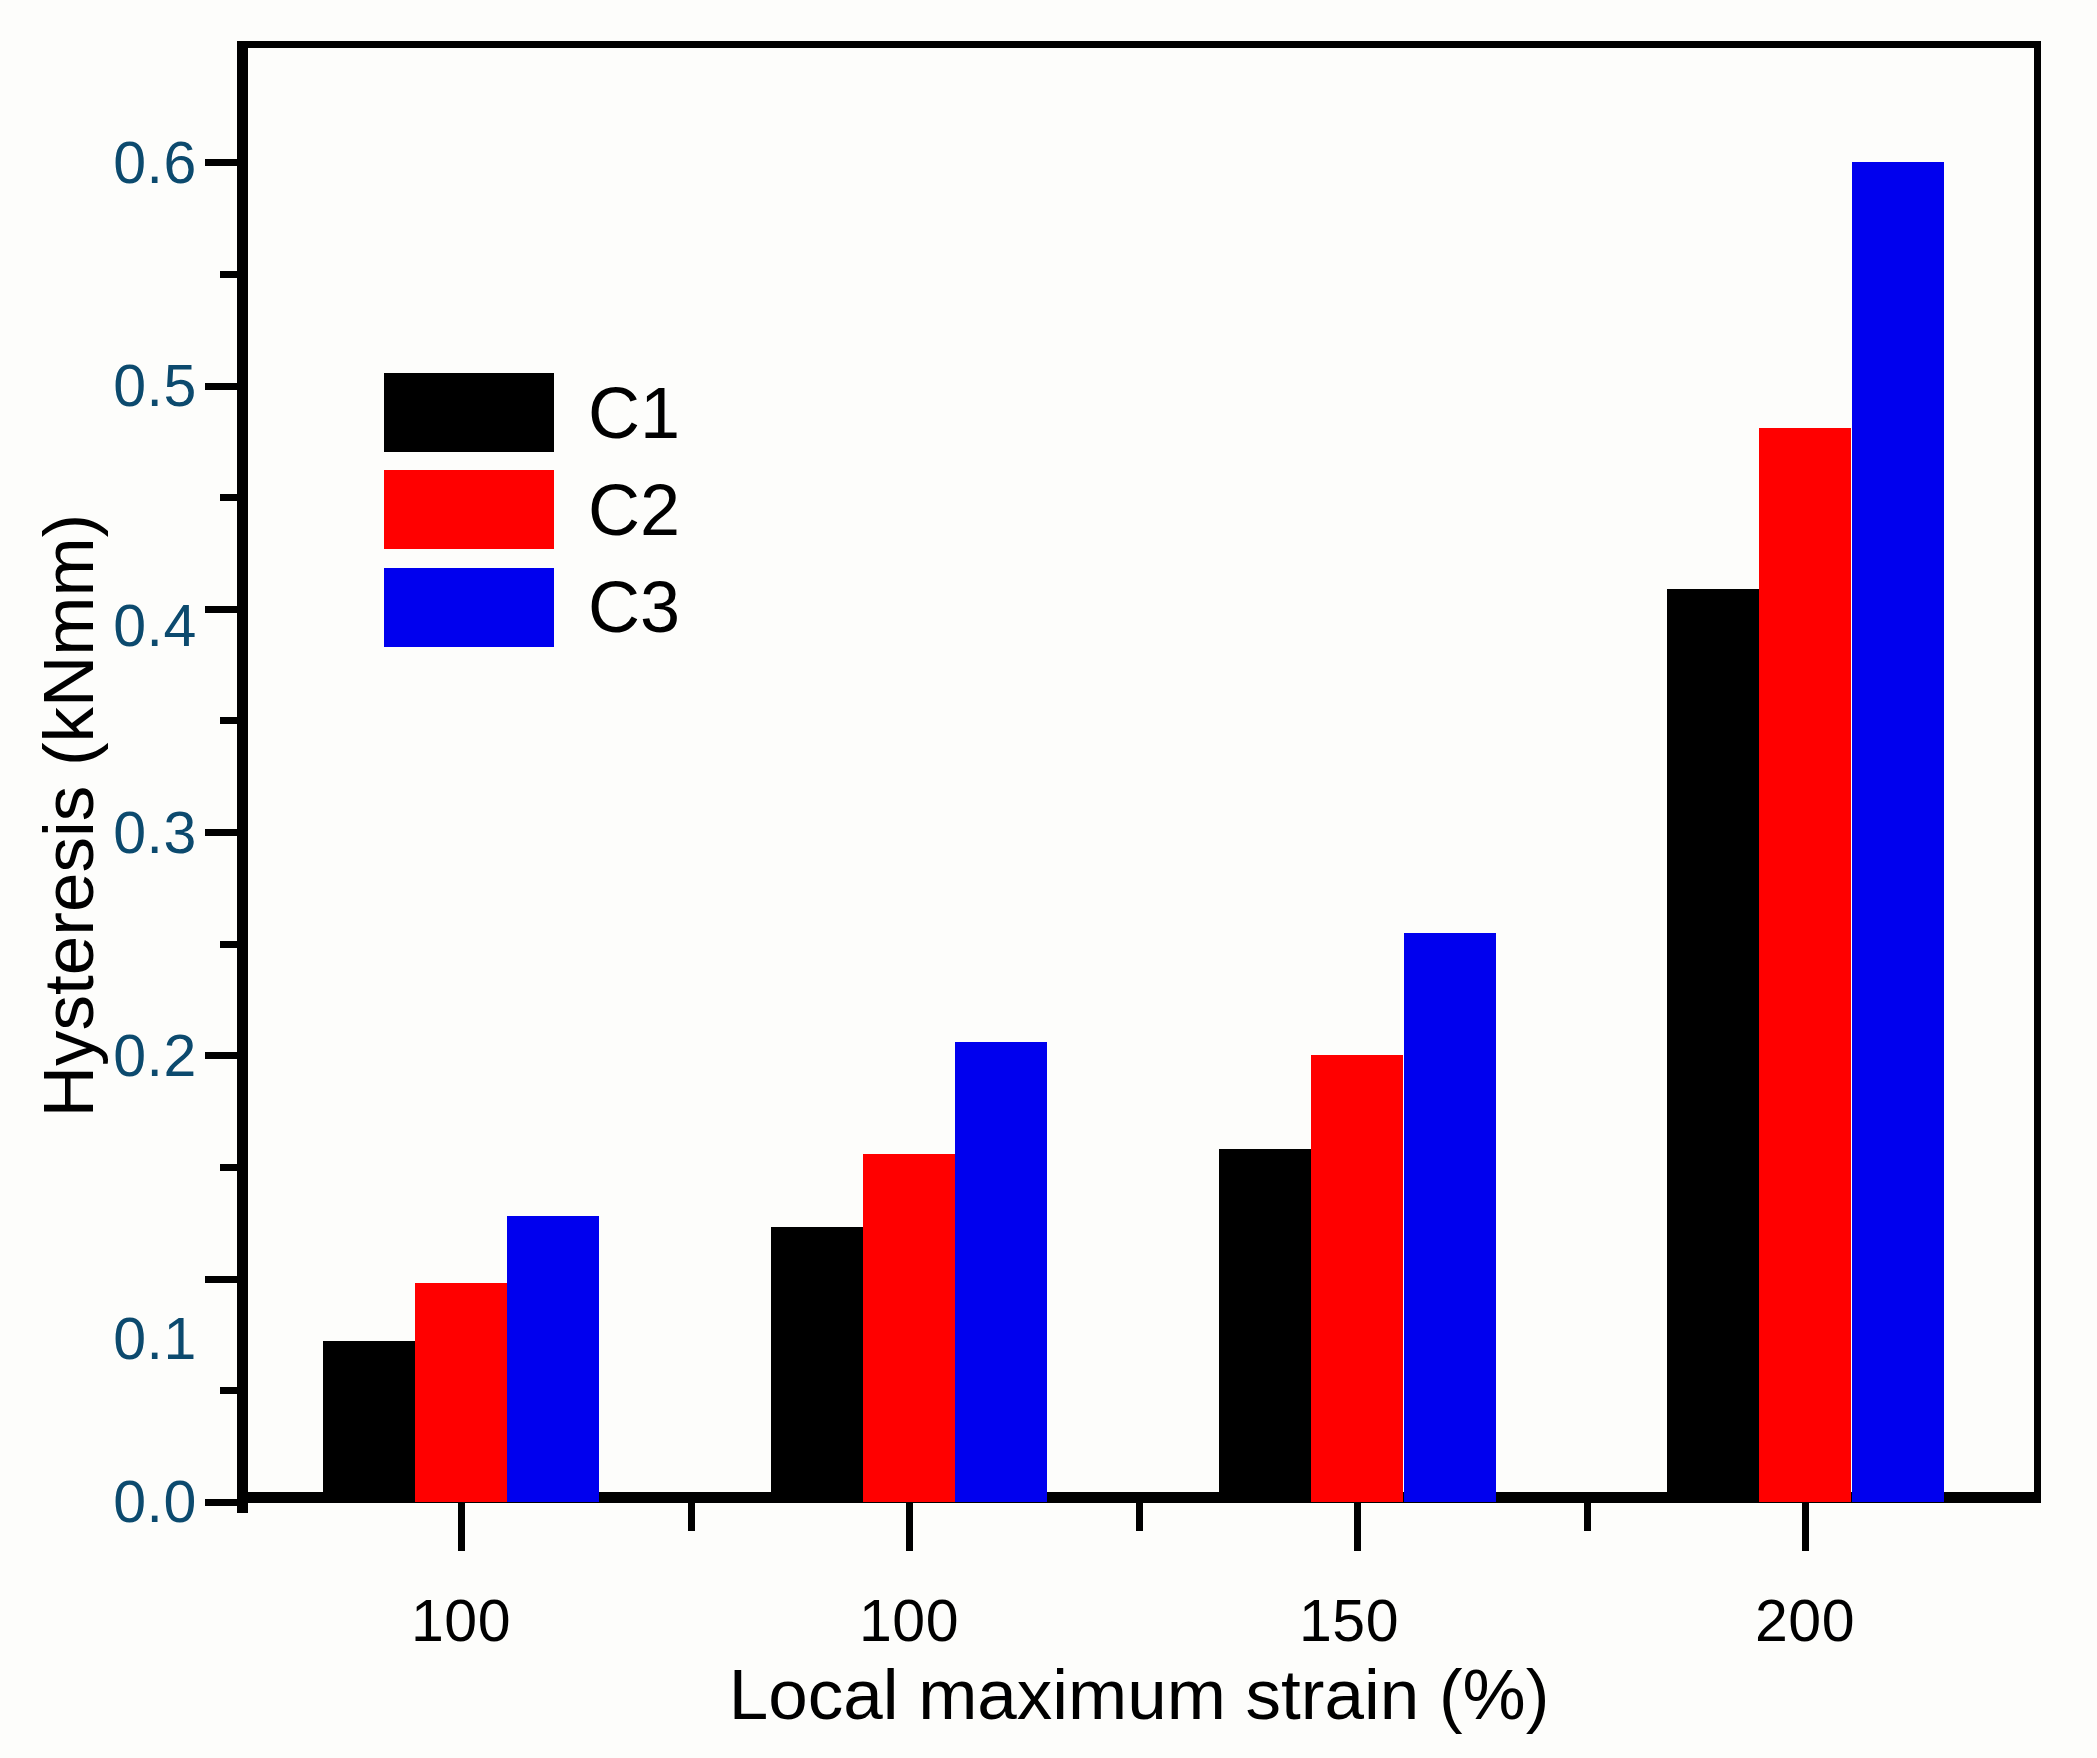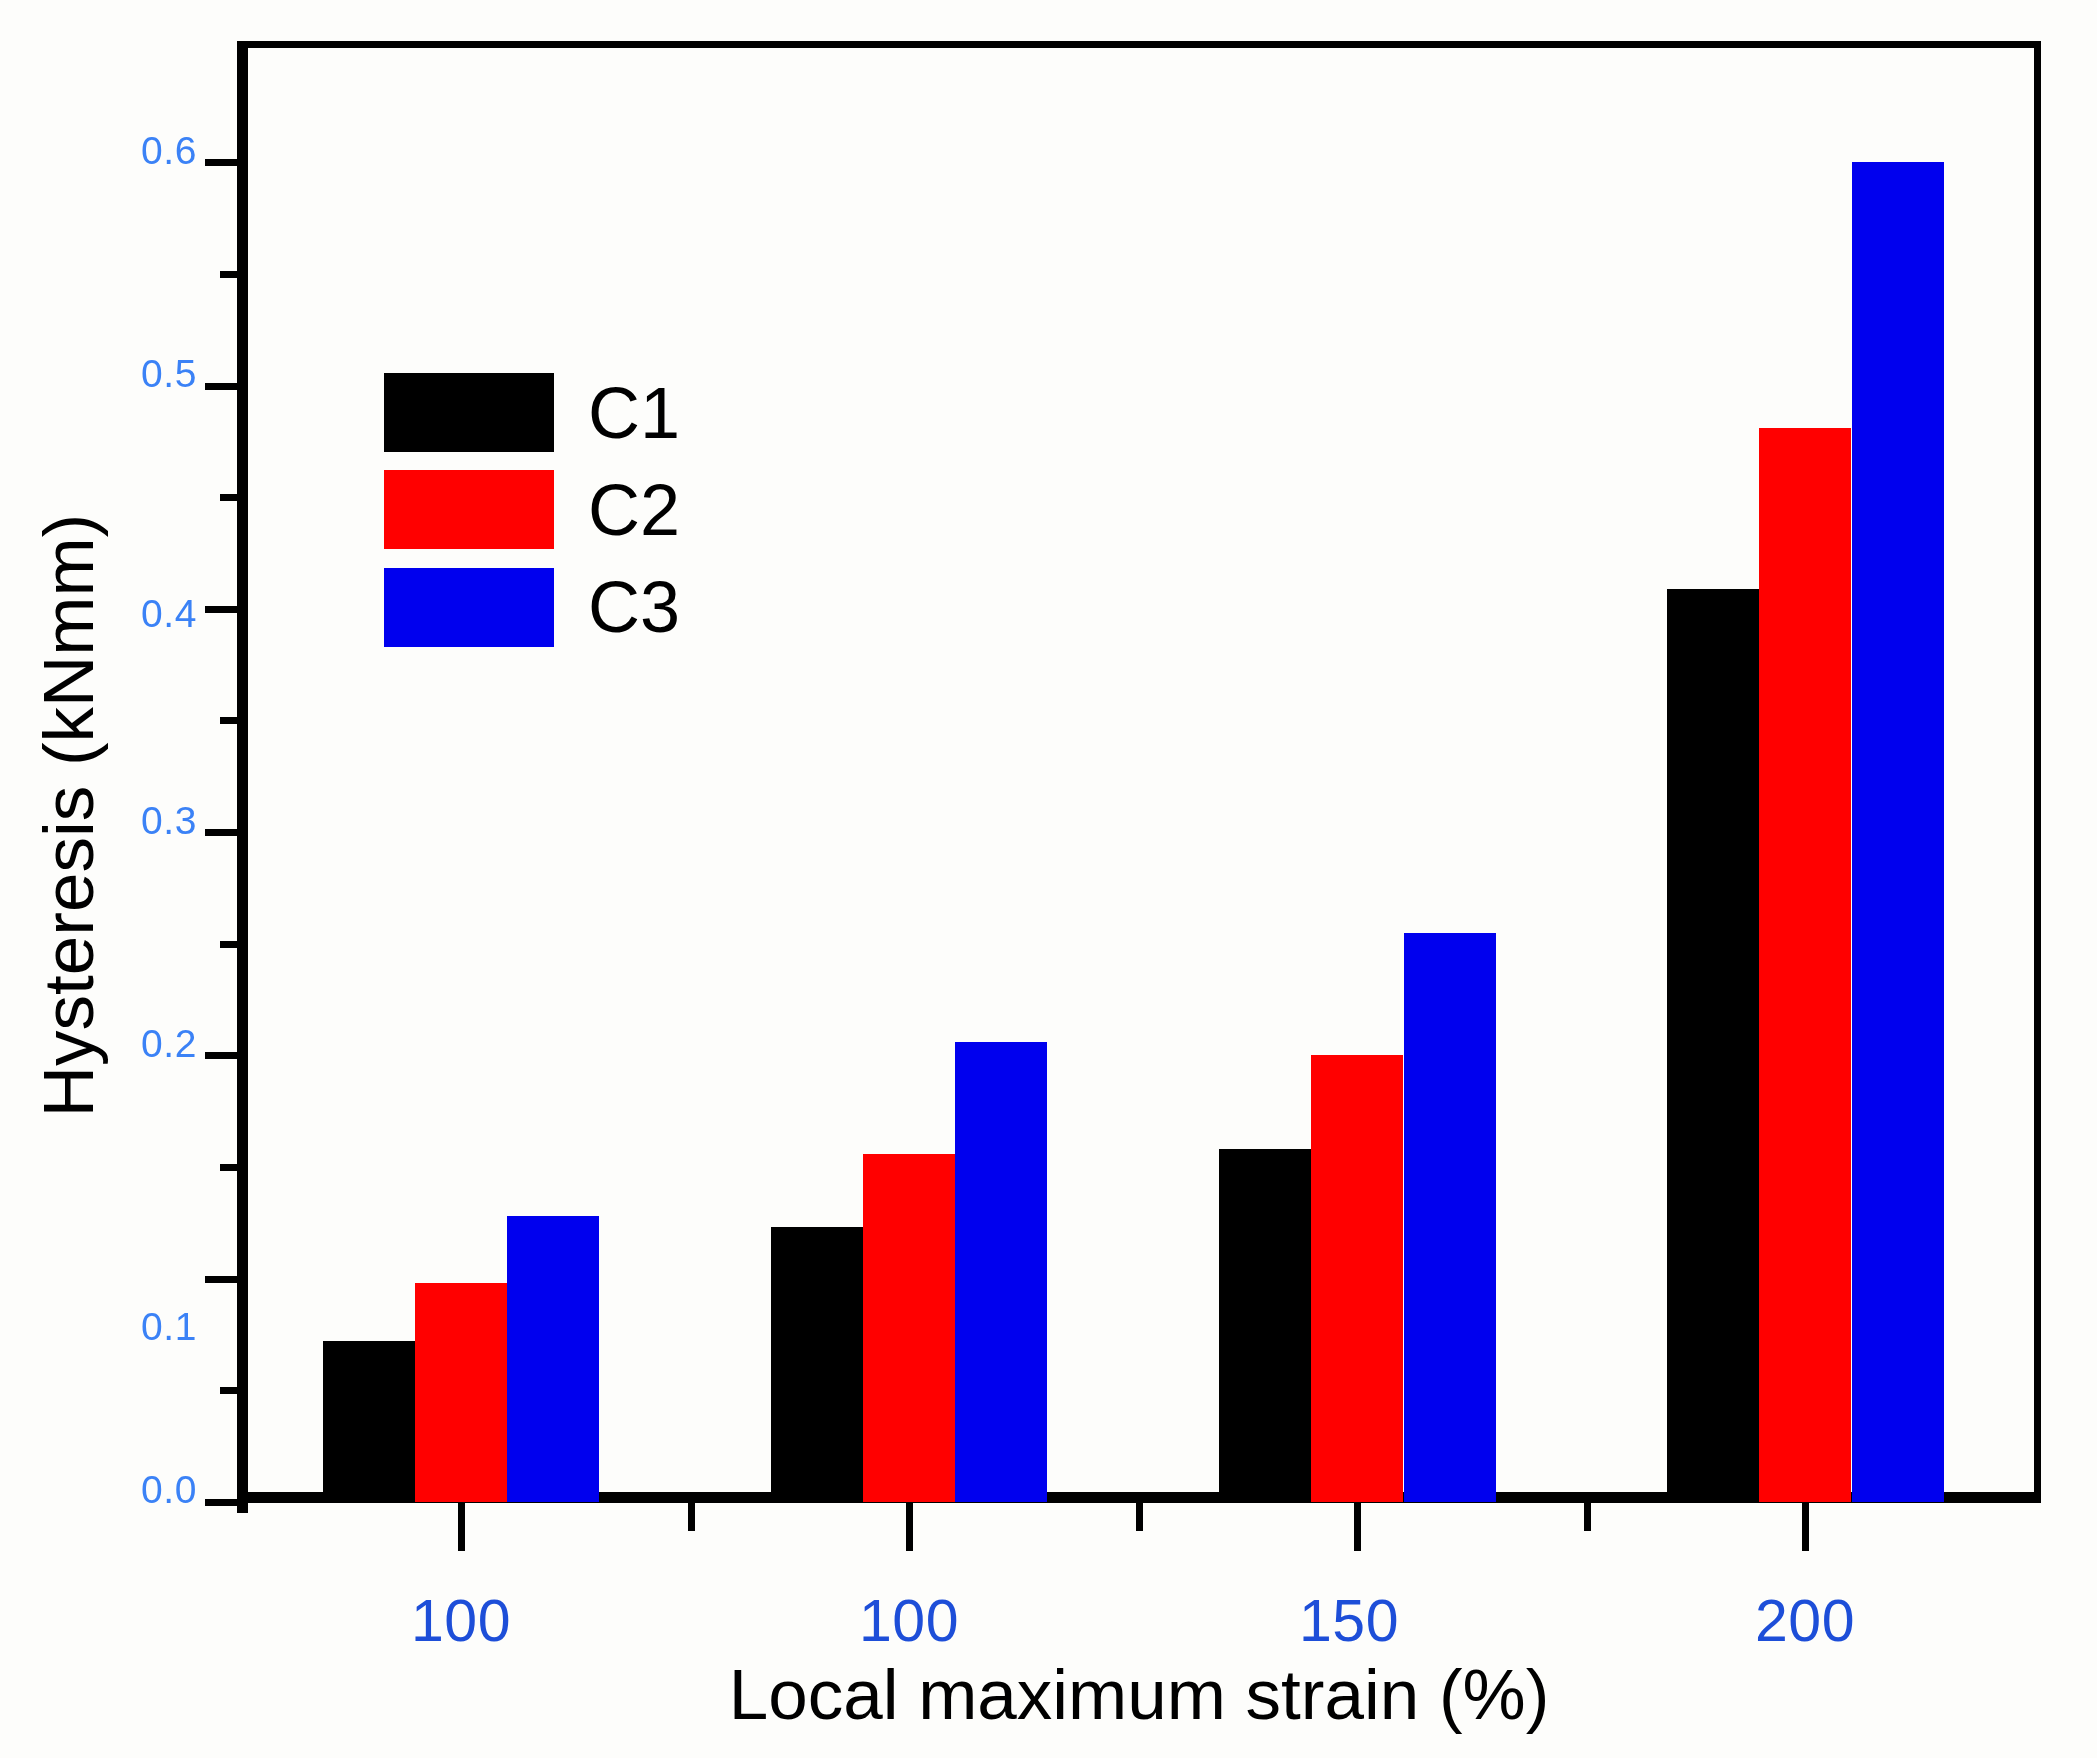--- a/index.html
+++ b/index.html
@@ -51,39 +51,39 @@
     position:absolute;
     background:#000;
     left:0; height:6.8px;
   }
   .ytick.major{ width:38px; left:-38px; }
   .ytick.minor{ width:22.6px; left:-22.6px; }
 
   .ylabel{
     position:absolute;
     right:2092px;       
-    font-size:39px;
-    color:#3b82f6;
+    font-size:59px;
+    color:#0c4a6e;
     white-space:nowrap;
     letter-spacing:0.6px;
   }
 
   
   .xtick{
     position:absolute;
     background:#000;
     width:7.3px; top:0;
   }
   .xtick.major{ height:49px; }
   .xtick.minor{ height:29px; }
 
   .xlabel{
     position:absolute;
     font-size:59px;
-    color:#1d4ed8;
+    color:#000000;
     white-space:nowrap;
     transform:translateX(-50%);
     letter-spacing:0.6px;
   }
 
   
   .bar{
     position:absolute;
     bottom:0;
   }

